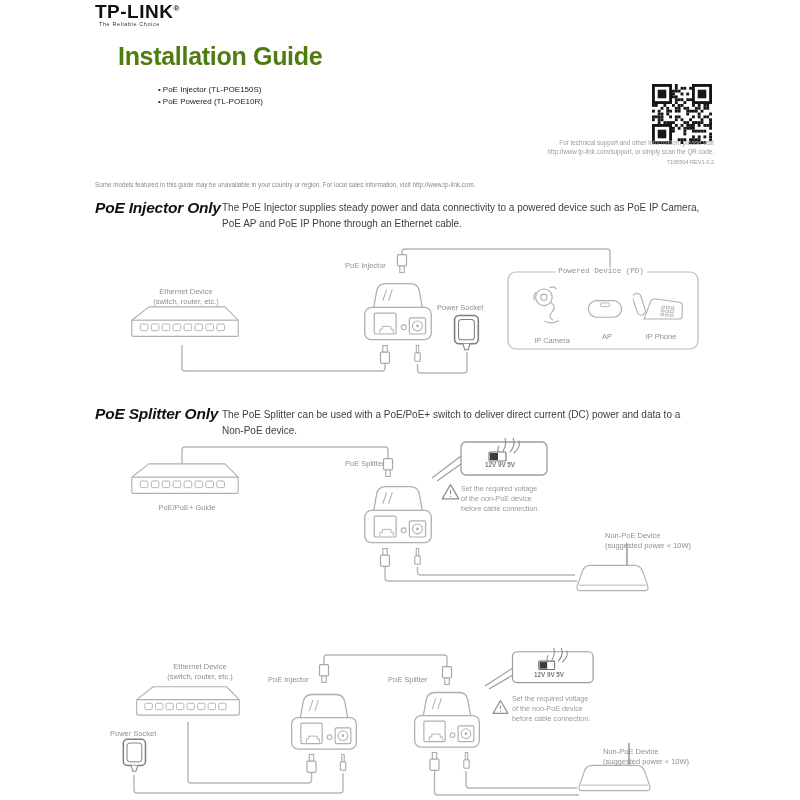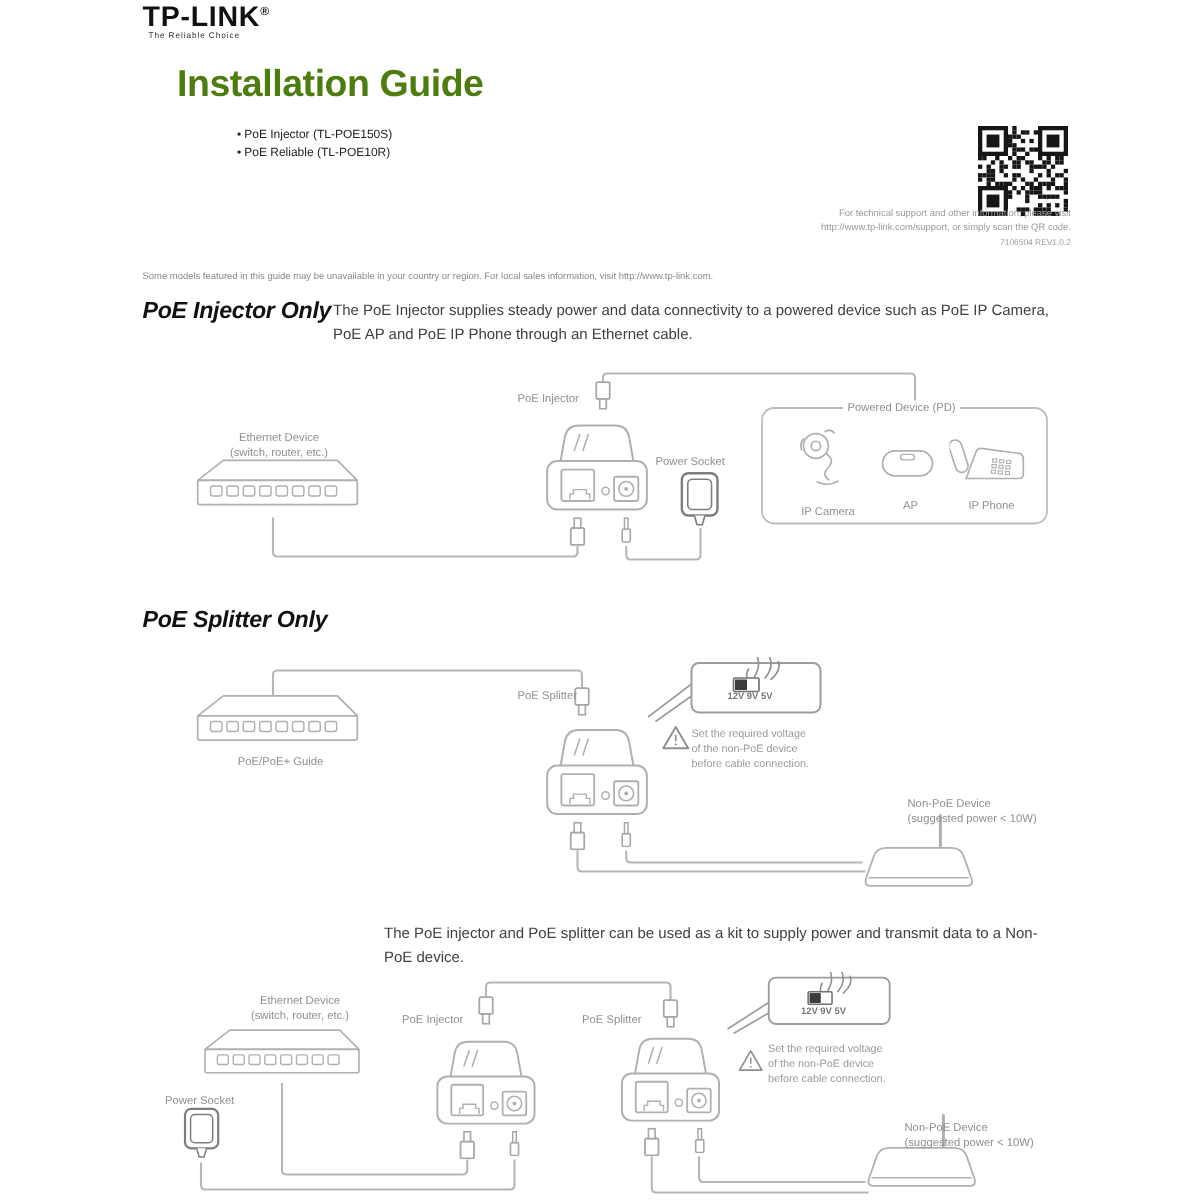--- a/index.html
+++ b/index.html
@@ -18,21 +18,21 @@
   .doccode{position:absolute;left:400px;top:159px;width:314px;text-align:right;
            font-size:5.6px;color:#9a9a9a;}
   .disclaimer{position:absolute;left:95px;top:181px;font-size:6.3px;color:#8a8a8a;}
   
   .sec-h{position:absolute;font-size:15.5px;font-weight:800;font-style:italic;color:#111;letter-spacing:-.2px;}
   .sec-b{position:absolute;font-size:10px;line-height:1.55;color:#3f3f3f;}
   
   svg.diagram{position:absolute;overflow:visible;}
   .dl{position:absolute;font-size:7.5px;color:#8f8f8f;white-space:nowrap;}
   .dl.c{transform:translateX(-50%);}
-  .dl.bg{background:#fff;padding:0 3px;}
+  .dl.bg{background:#fff;padding:0 3px;font-family:Liberation Mono, monospace;}
   .dl.warn{font-size:7.2px;color:#9a9a9a;}
   .dl.volt{font-size:6.3px;color:#777;font-weight:bold;transform:translateX(-50%);}
 </style>
 </head>
 <body>
 
 <svg width="0" height="0" style="position:absolute">
   <defs>
     <symbol id="sym-device" viewBox="0 0 80 70">
       <path d="M13 40 L17.5 15 Q19 7 27 7 L53 7 Q61 7 62.5 15 L67 40 Z" fill="#fff" stroke="#b0b0b0" stroke-width="1.4" stroke-linejoin="round"></path>
@@ -126,21 +126,21 @@
   </defs>
 </svg>
 
 <div class="page">
 
   <div class="brand"><span>TP-LINK</span><sup>®</sup></div>
   <div class="tagline">The Reliable Choice</div>
   <div class="title">Installation Guide</div>
   <div class="products">
     <div class="item">PoE Injector (TL-POE150S)</div>
-    <div class="item">PoE Reliable (TL-POE10R)</div>
+    <div class="item">PoE Powered (TL-POE10R)</div>
   </div>
   <svg class="qr" id="qr" viewBox="0 0 60 60" fill="#161616">
       <rect x="22.86" y="0.00" width="2.86" height="2.86"></rect>
       <rect x="22.86" y="2.86" width="2.86" height="2.86"></rect>
       <rect x="28.57" y="2.86" width="2.86" height="2.86"></rect>
       <rect x="31.43" y="2.86" width="2.86" height="2.86"></rect>
       <rect x="37.14" y="2.86" width="2.86" height="2.86"></rect>
       <rect x="20.00" y="5.71" width="2.86" height="2.86"></rect>
       <rect x="22.86" y="5.71" width="2.86" height="2.86"></rect>
       <rect x="25.71" y="5.71" width="2.86" height="2.86"></rect>
@@ -305,20 +305,21 @@
   <span class="dl c" style="left:186px;top:287px">Ethernet Device</span>
   <span class="dl c" style="left:186px;top:297px">(switch, router, etc.)</span>
   <span class="dl" style="left:345px;top:261px">PoE Injector</span>
   <span class="dl" style="left:437px;top:303px">Power Socket</span>
   <span class="dl c bg" style="left:601px;top:267px">Powered Device (PD)</span>
   <span class="dl c" style="left:552px;top:336px">IP Camera</span>
   <span class="dl c" style="left:607px;top:332px">AP</span>
   <span class="dl c" style="left:661px;top:332px">IP Phone</span>
 
   <div class="sec-h" style="left:95px;top:405px">PoE Splitter Only</div>
+  <div class="sec-b" style="left:222px;top:407px;width:480px">The PoE Splitter can be used with a PoE/PoE+ switch to deliver direct current (DC) power and data to a Non-PoE device.</div>
 
   <svg class="diagram" style="left:95px;top:430px" width="615" height="175" viewBox="0 0 615 175">
     <g fill="none" stroke="#b6b6b6" stroke-width="1.4">
       <path d="M87 35 V20 Q87 17 90 17 H290 Q293 17 293 20 V30"></path>
       <path d="M290 137 V148 Q290 151 293 151 H482"></path>
       <path d="M322.5 137 V142 Q322.5 145 325.5 145 H480"></path>
     </g>
     <g fill="none" stroke="#9c9c9c" stroke-width="1.1">
       <path d="M366 26 L337 48"></path>
         <path d="M366 34 L342 51"></path>
@@ -334,21 +335,20 @@
   </svg>
   <span class="dl c" style="left:187px;top:503px">PoE/PoE+ Guide</span>
   <span class="dl" style="left:345px;top:459px">PoE Splitter</span>
   <span class="dl volt" style="left:500px;top:461px">12V 9V 5V</span>
   <span class="dl warn" style="left:461px;top:484px">Set the required voltage</span>
   <span class="dl warn" style="left:461px;top:494px">of the non-PoE device</span>
   <span class="dl warn" style="left:461px;top:504px">before cable connection.</span>
   <span class="dl" style="left:605px;top:531px">Non-PoE Device</span>
   <span class="dl" style="left:605px;top:541px">(suggested power &lt; 10W)</span>
 
-  <div class="sec-b" style="left:256px;top:615px;width:450px">The PoE injector and PoE splitter can be used as a kit to supply power and transmit data to a Non-PoE device.</div>
 
   <svg class="diagram" style="left:95px;top:640px" width="615" height="160" viewBox="0 0 615 160">
     <g fill="none" stroke="#b6b6b6" stroke-width="1.4">
       <path d="M229 24 V18 Q229 15 232 15 H349 Q352 15 352 18 V28"></path>
       <path d="M93 82 V140 Q93 143 96 143 H213.5 Q216.5 143 216.5 140 V133"></path>
       <path d="M39 135 V150 Q39 153 42 153 H245 Q248 153 248 150 V133"></path>
       <path d="M339.5 131 V152 Q339.5 155 342.5 155 H484"></path>
       <path d="M371 131 V145 Q371 148 374 148 H482"></path>
     </g>
     <g fill="none" stroke="#9c9c9c" stroke-width="1.1">

